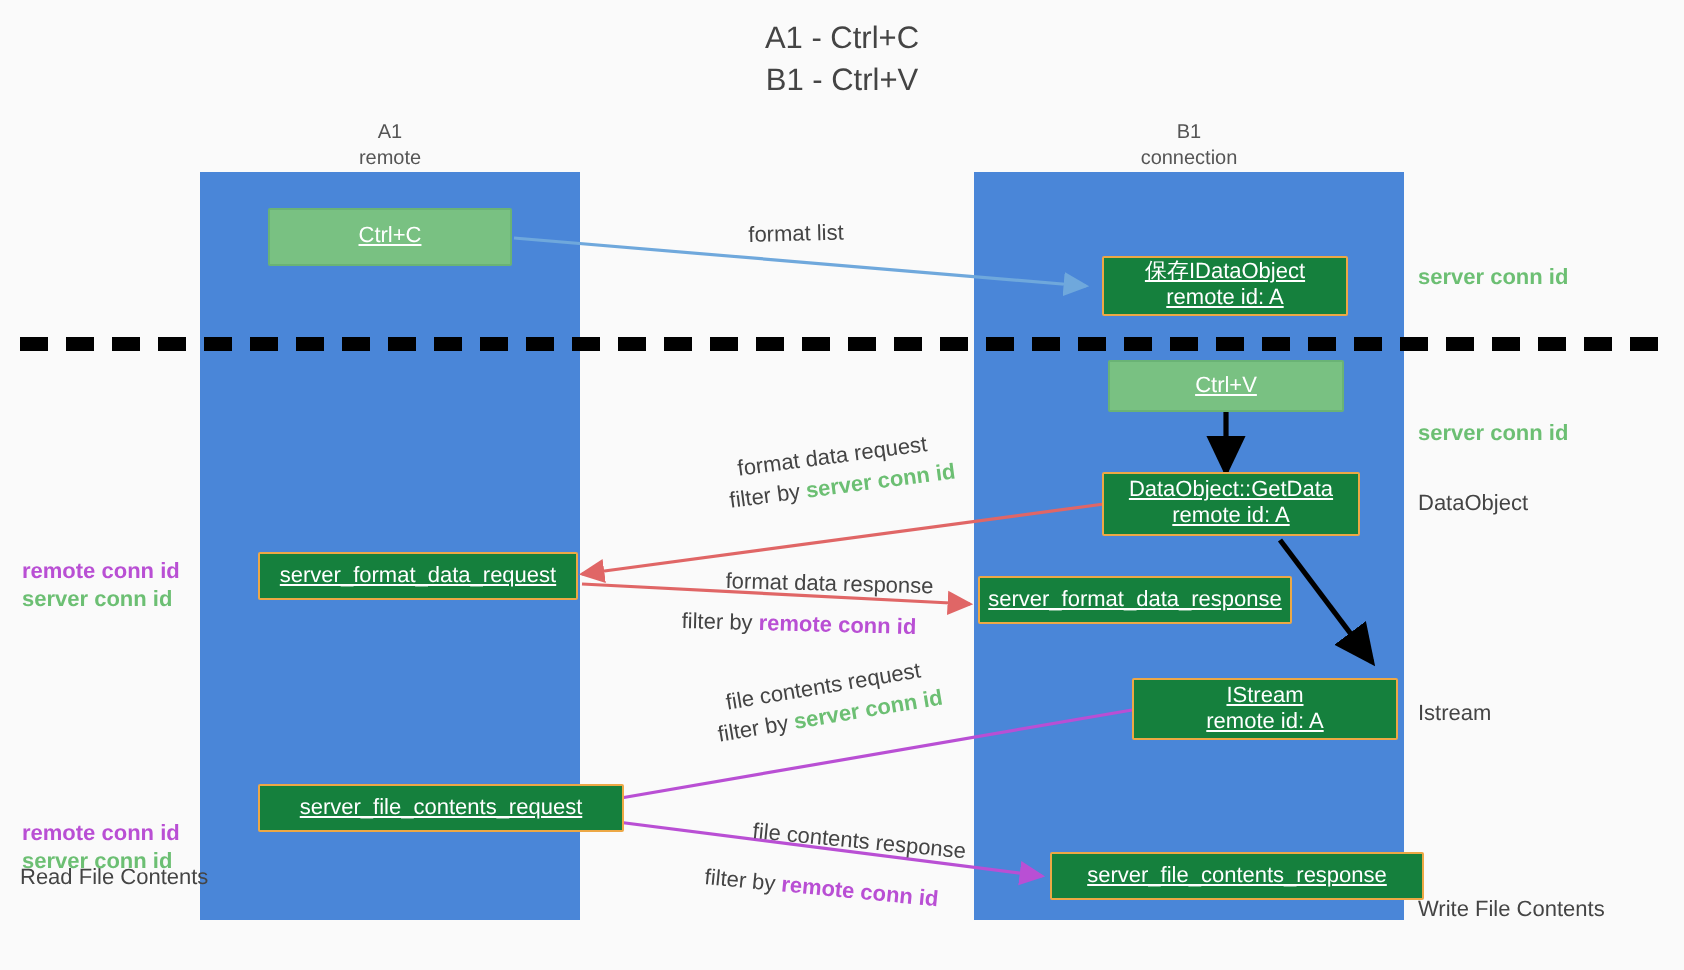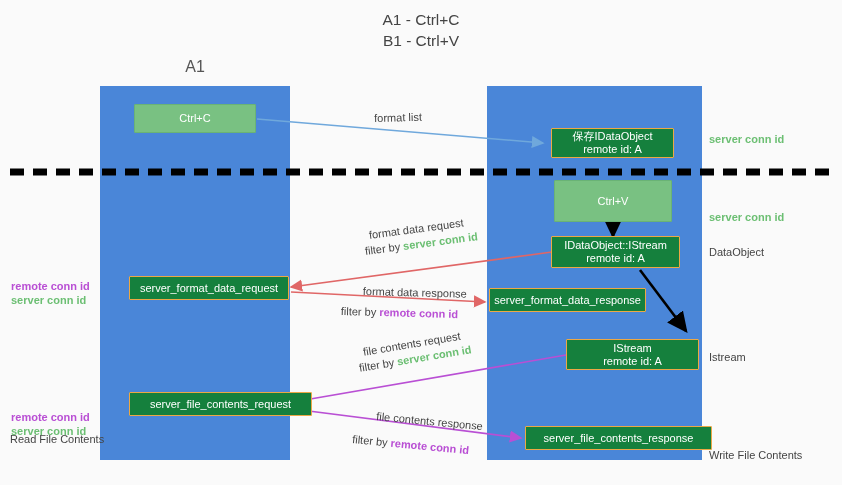--- a/index.html
+++ b/index.html
@@ -31,21 +31,21 @@
     font-size: 15.5px;
     line-height: 21px;
     color: #444444;
   }
   .title div { white-space: pre; }
 
   
   .col-head {
     position: absolute;
     text-align: center;
-    font-size: 16px;
+    font-size: 10px;
     line-height: 13px;
     color: #555555;
   }
   .col-head .l2 { display: block; }
 
   
   .lane {
     position: absolute;
     background: #4a86d8;
   }
@@ -56,20 +56,21 @@
     box-sizing: border-box;
     display: flex;
     flex-direction: column;
     align-items: center;
     justify-content: center;
     text-align: right;
     color: #ffffff;
     font-size: 11px;
     line-height: 13px;
     border-radius: 1px;
+    text-decoration: underline;
   }
   .box.green { background: #79c182; border: 1px solid #6ab375; }
   .box.orange { background: #15803d; border: 1px solid #eda845; }
   .box .l2 { display: block; }
 
   
   .side-label {
     position: absolute;
     font-size: 11px;
     line-height: 14px;
@@ -106,22 +107,27 @@
 
 <div class="stage">
 
   <div class="title">
     <div>A1 - Ctrl+C</div>
     <div>B1 - Ctrl+V</div>
   </div>
 
   <div class="col-head" style="left:100px; top:60px; width:190px;">
     <span>A1</span>
-  </div>
-
+    <span class="l2">remote</span>
+  </div>
+
+  <div class="col-head" style="left:487px; top:60px; width:215px;">
+    <span>B1</span>
+    <span class="l2">connection</span>
+  </div>
 
   <div class="lane" style="left:100px; top:86px; width:190px; height:374px;"></div>
   <div class="lane" style="left:487px; top:86px; width:215px; height:374px;"></div>
 
   <svg class="overlay" viewBox="0 0 842 485">
     <defs>
       <marker id="ah-blue" markerWidth="9" markerHeight="9" refX="7" refY="4.5" orient="auto">
         <path d="M0,0.7 L8,4.5 L0,8.3 z" fill="#6fa8dc"></path>
       </marker>
       <marker id="ah-red" markerWidth="9" markerHeight="9" refX="7" refY="4.5" orient="auto">
@@ -154,26 +160,26 @@
 
   <div class="box green" style="left:134px; top:104px; width:122px; height:29px;">
     <span>Ctrl+C</span>
   </div>
 
   <div class="box orange" style="left:551px; top:128px; width:123px; height:30px;">
     <span>保存IDataObject</span>
     <span class="l2">remote id: A</span>
   </div>
 
-  <div class="box green" style="left:554px; top:180px; width:118px; height:42px;">
+  <div class="box green" style="left:554px; top:180px; width:118px; height:26px;">
     <span>Ctrl+V</span>
   </div>
 
   <div class="box orange" style="left:551px; top:236px; width:129px; height:32px;">
-    <span>IDataObject::IStream</span>
+    <span>DataObject::GetData</span>
     <span class="l2">remote id: A</span>
   </div>
 
   <div class="box orange" style="left:566px; top:339px; width:133px; height:31px;">
     <span>IStream</span>
     <span class="l2">remote id: A</span>
   </div>
 
   <div class="box orange" style="left:489px; top:288px; width:157px; height:24px;">
     <span>server_format_data_response</span>

